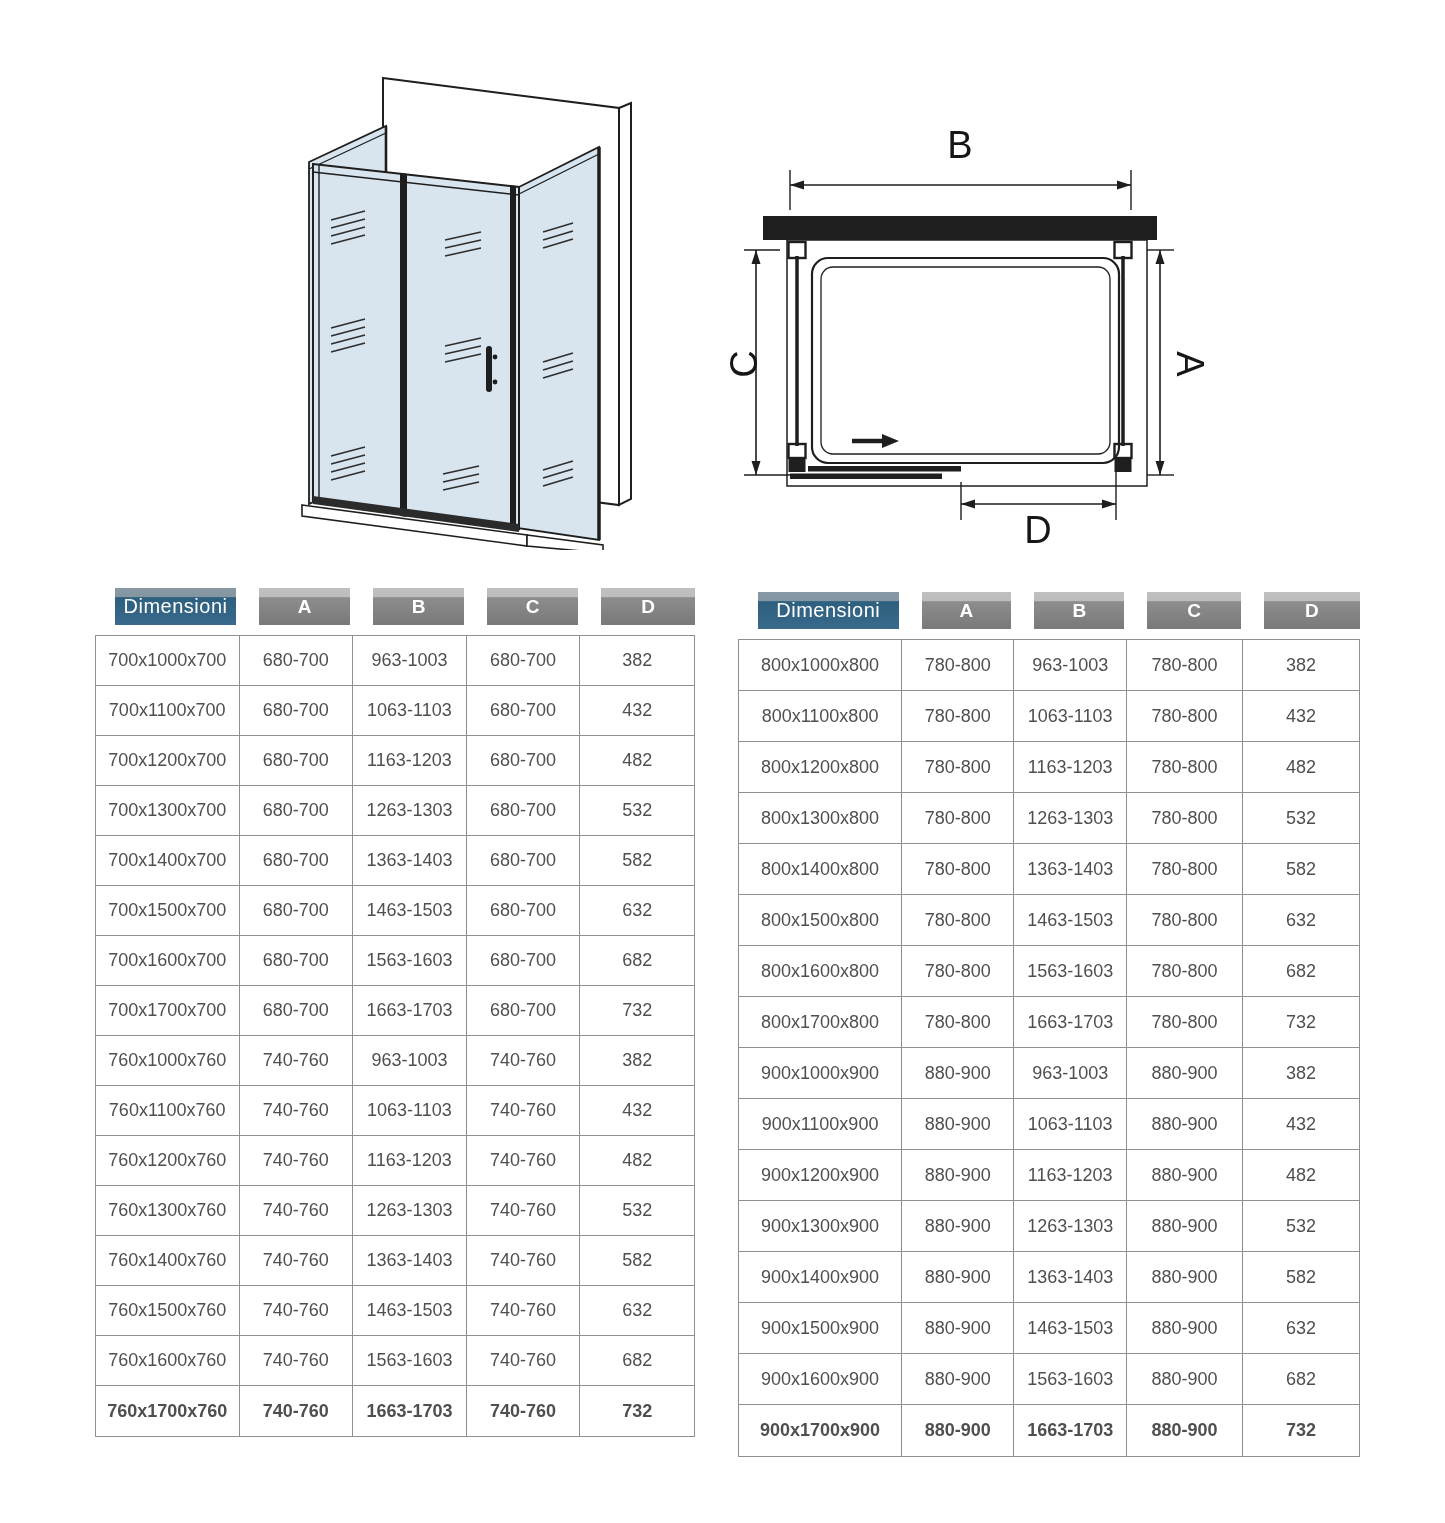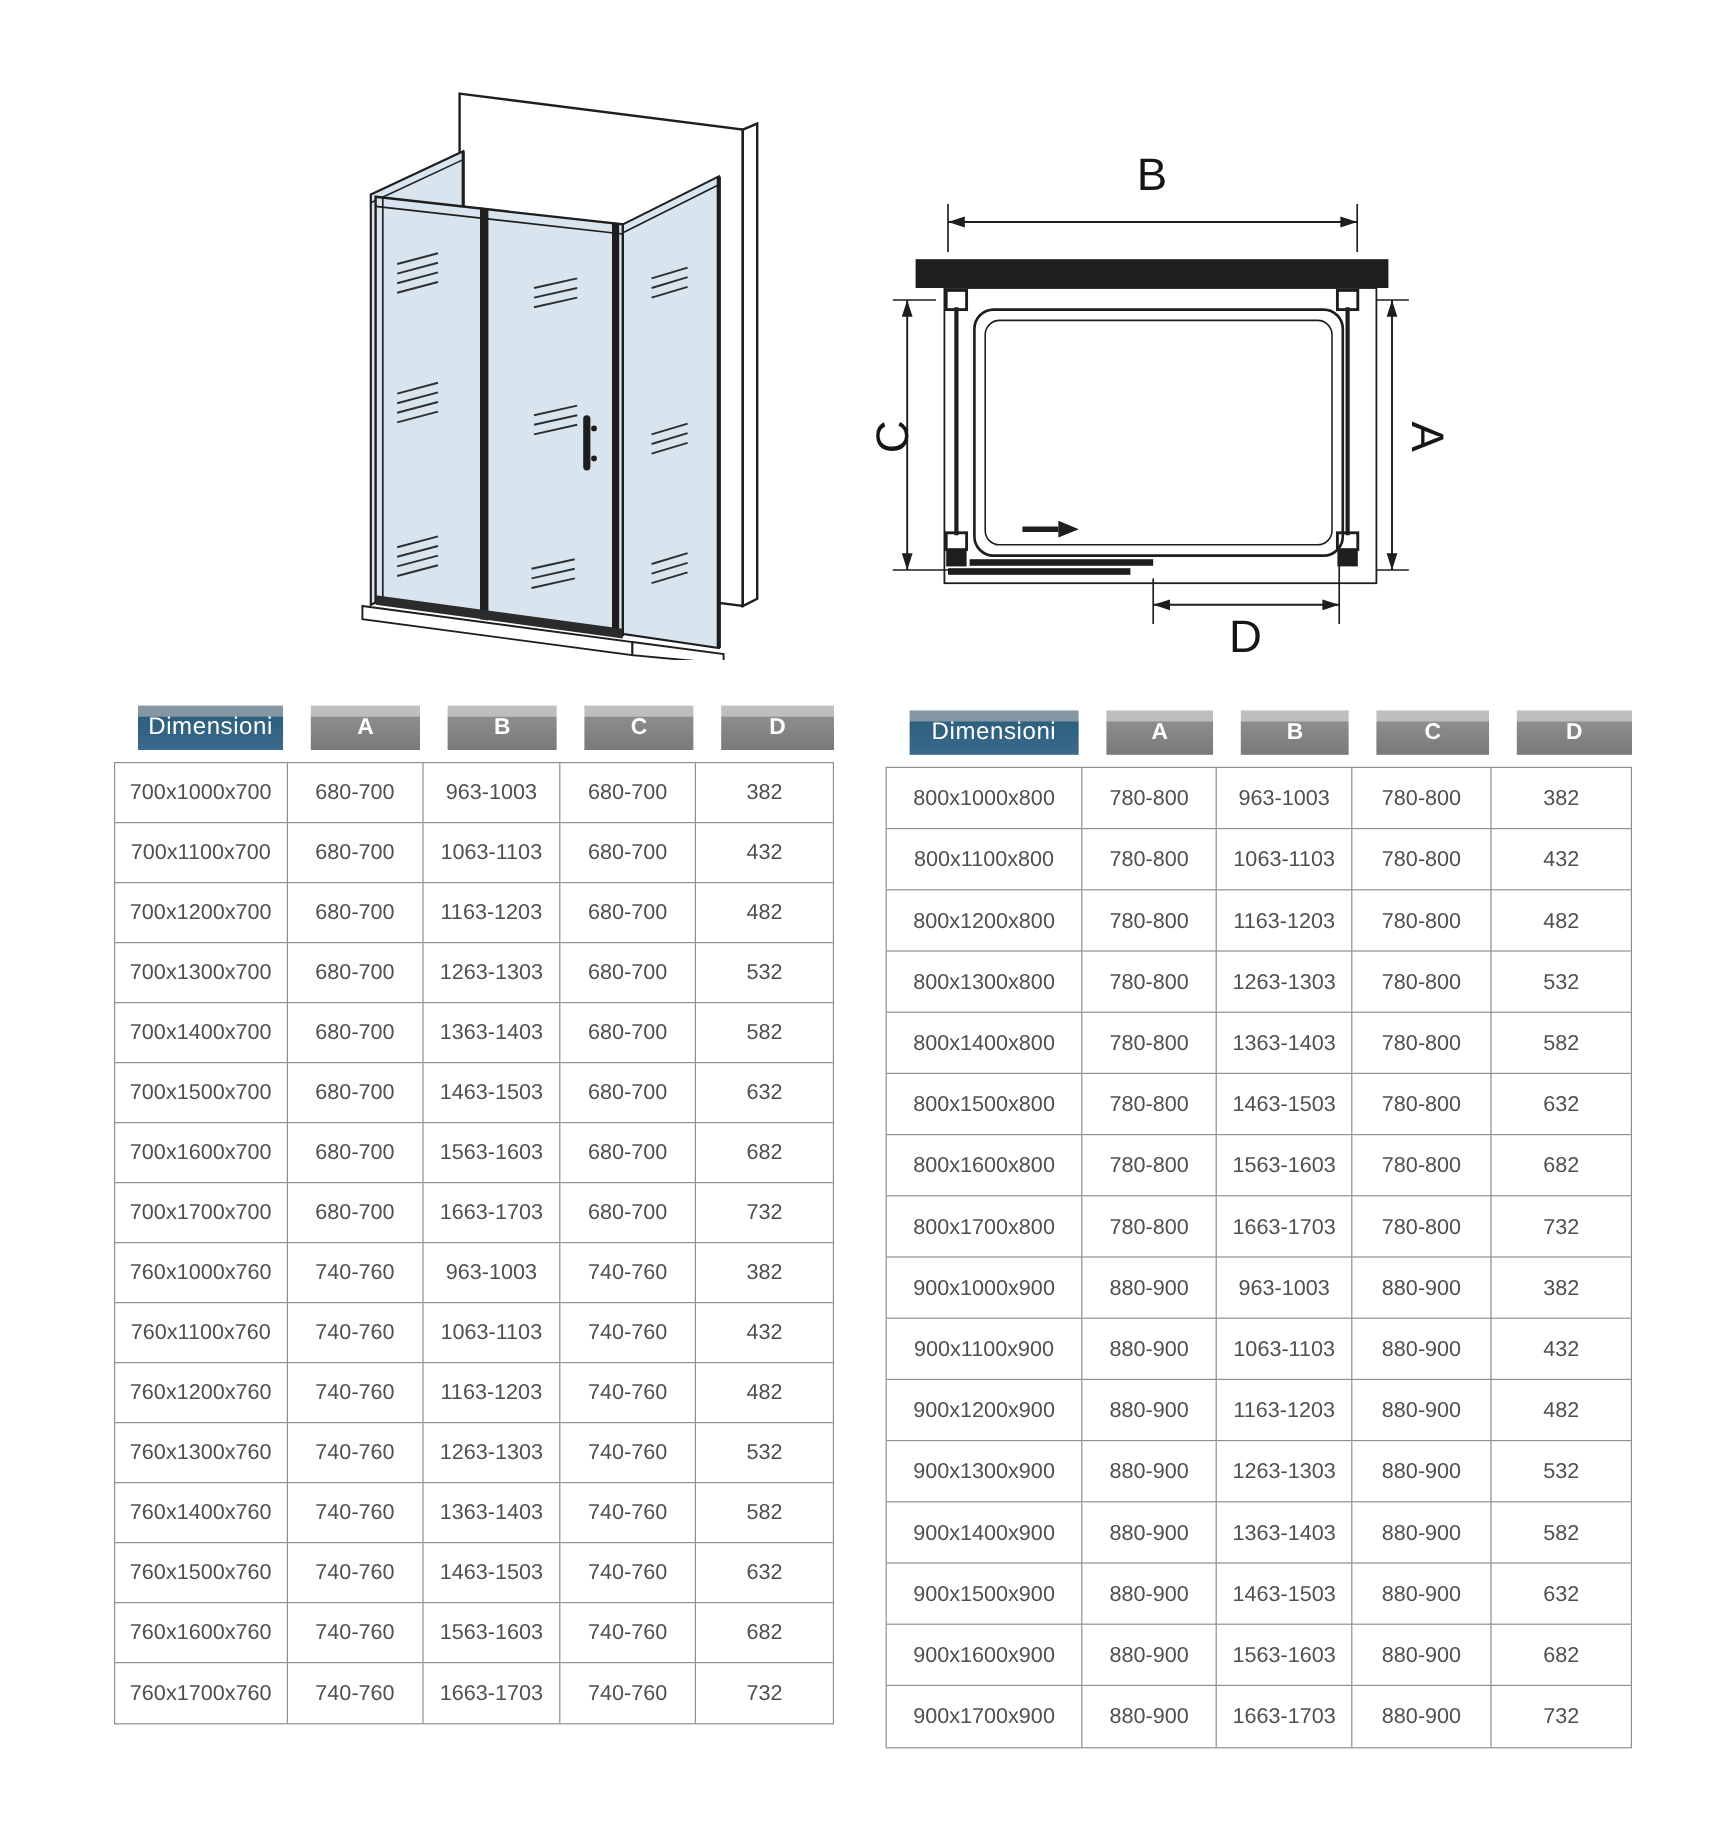--- a/index.html
+++ b/index.html
@@ -36,21 +36,21 @@
   .tbody { margin-top:10px; border:1px solid var(--grid-border,#8f8f8f); background:#fff;text-align:center; }
   .tr { display:grid; grid-template-columns:var(--cols); height:var(--rowh); }
   .td {
     display:flex; align-items:center; justify-content:center;
     font-size:18px; color:var(--cell-text,#4f4f4f);
     border-right:1px solid var(--grid-border,#8f8f8f);
     border-bottom:1px solid var(--grid-border,#8f8f8f);
     box-sizing:border-box; white-space:nowrap;
   }
   .tr .td:last-child { border-right:none; }
-  .tr:last-child .td { border-bottom:none; }
+  .tr:last-child .td { border-bottom:none;font-weight:bold; }
 </style>
 </head>
 <body>
 
 <div id="canvas">
 
   <figure class="fig fig-iso">
     <svg viewBox="0 0 420 500">
 
       <g>

